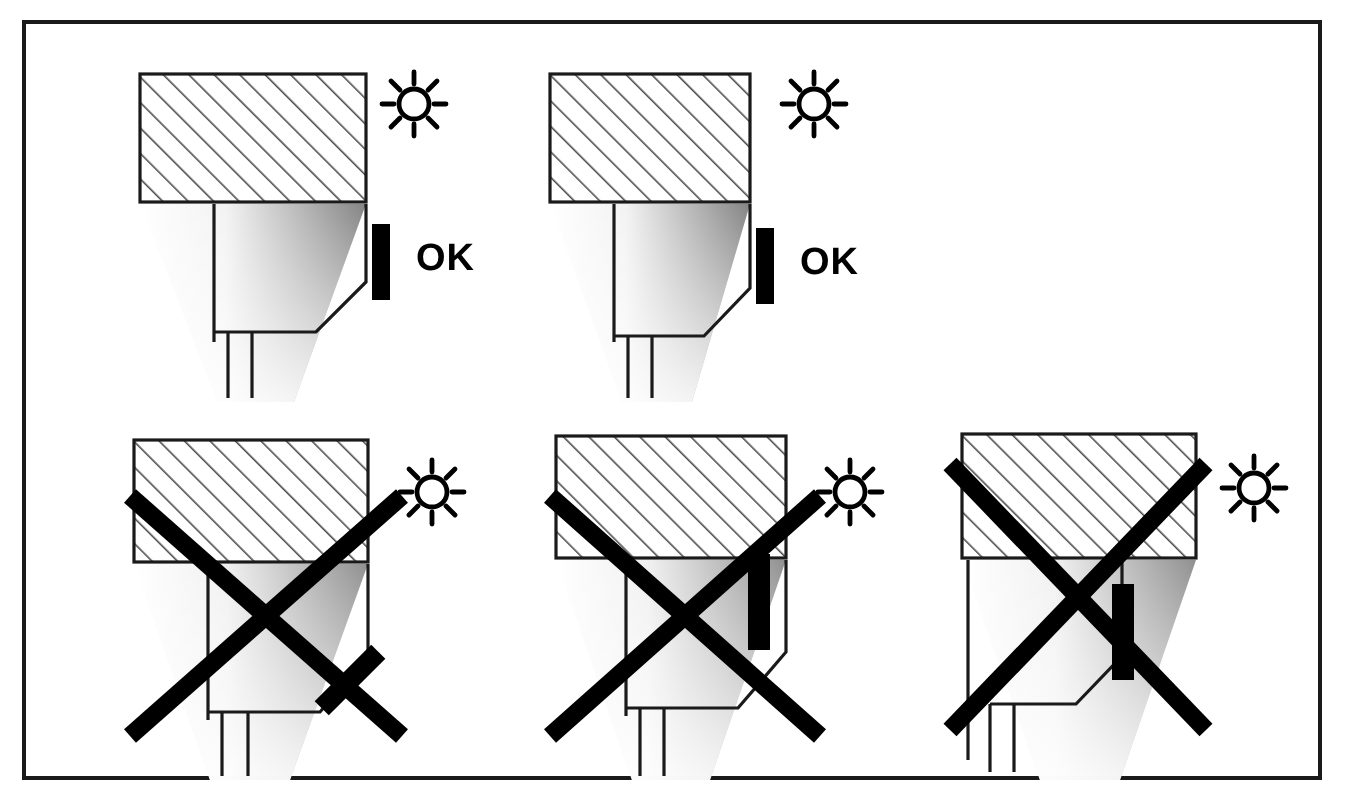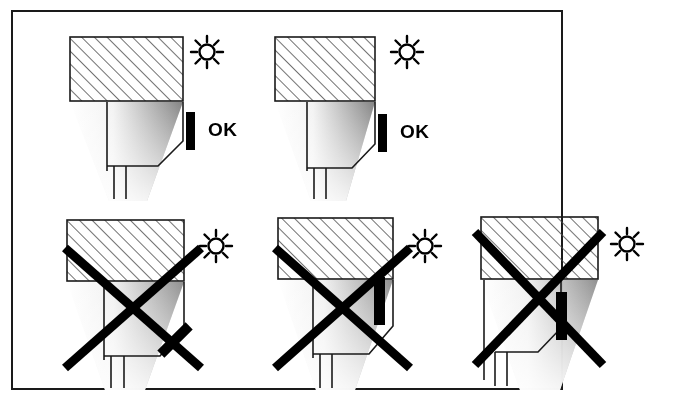--- a/index.html
+++ b/index.html
@@ -13,21 +13,21 @@
     position: relative;
     width: 674px;
     height: 404px;
     background: #ffffff;
     overflow: hidden;
   }
   #frame {
     position: absolute;
     left: 11px;
     top: 10px;
-    width: 552px;
+    width: 650px;
     height: 380px;
     border: 2px solid #1a1a1a;
     box-sizing: border-box;
     background: #ffffff;
   }
   .panel {
     position: absolute;
   }
   .panel svg { display: block; }
   .ok-label {

